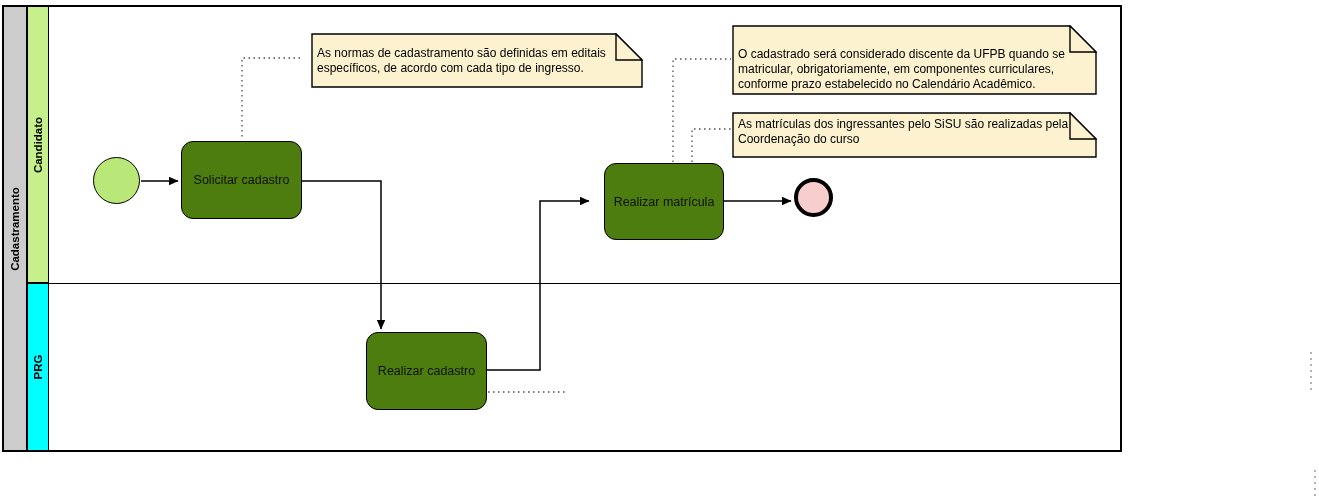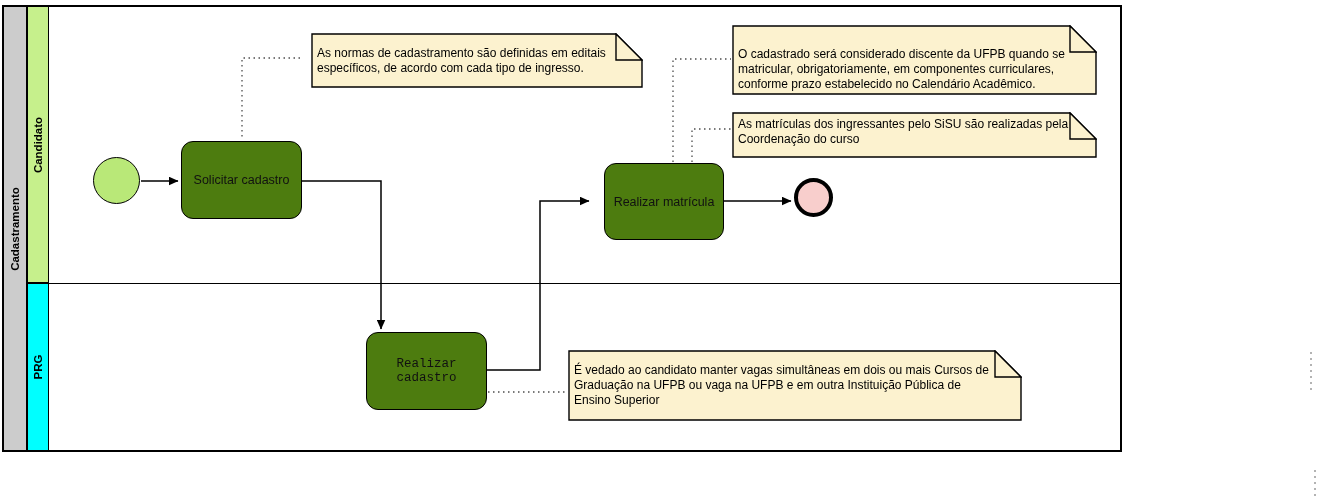--- a/index.html
+++ b/index.html
@@ -16,21 +16,21 @@
   .lane-divider{position:absolute;left:24px;top:276px;right:0;height:0;border-top:1.5px solid #000;}
   .vtext{position:absolute;left:50%;top:50%;transform:translate(-50%,-50%) rotate(-90deg);white-space:nowrap;
          font-size:11.5px;font-weight:bold;color:#000;}
 
   
   .task{position:absolute;background:#4d7c0f;border:1.5px solid #000;border-radius:12px;
         display:flex;align-items:center;justify-content:center;text-align:center;
         font-size:12.5px;color:#111;padding:4px;}
   .task.t1{left:181px;top:141px;width:121px;height:78px;}
   .task.t2{left:592px;top:163px;width:120px;height:77px;margin-left:12px;}
-  .task.t3{left:366px;top:332px;width:121px;height:78px;font-family:Liberation Mono, monospace;}
+  .task.t3{left:366px;top:332px;width:121px;height:78px;}
 
   .event{position:absolute;border-radius:50%;}
   .event.start{left:93px;top:157px;width:47px;height:47px;background:#b9e878;border:1.5px solid #000;}
   .event.end{left:794px;top:178px;width:39px;height:39px;background:#f8cecc;border:4px solid #000;}
 
   
   .note{position:absolute;}
   .note svg{position:absolute;left:0;top:0;}
   .note .note-text{position:absolute;left:0;top:0;width:100%;height:100%;
         display:flex;align-items:center;font-size:12px;line-height:15px;color:#000;
@@ -111,21 +111,14 @@
   </div>
 
   <div class="note n3">
     <svg width="365" height="46" viewBox="0 0 365 46">
       <path d="M1,1 H338 L364,27 V45 H1 Z" fill="#fcf2cf" stroke="#000" stroke-width="1.4"></path>
       <path d="M338,1 L364,27 L338,27 Z" fill="#fcf2cf" stroke="#000" stroke-width="1.4"></path>
     </svg>
     <div class="note-text">As matrículas dos ingressantes pelo SiSU são realizadas pela Coordenação do curso</div>
   </div>
 
-  <div class="note n4">
-    <svg width="454" height="71" viewBox="0 0 454 71">
-      <path d="M1,1 H427 L453,27 V70 H1 Z" fill="#fcf2cf" stroke="#000" stroke-width="1.4"></path>
-      <path d="M427,1 L453,27 L427,27 Z" fill="#fcf2cf" stroke="#000" stroke-width="1.4"></path>
-    </svg>
-    <div class="note-text">É vedado ao candidato manter vagas simultâneas em dois ou mais Cursos de Graduação na UFPB ou vaga na UFPB e em outra Instituição Pública de Ensino Superior</div>
-  </div>
 
 </div>
 
 </body></html>

